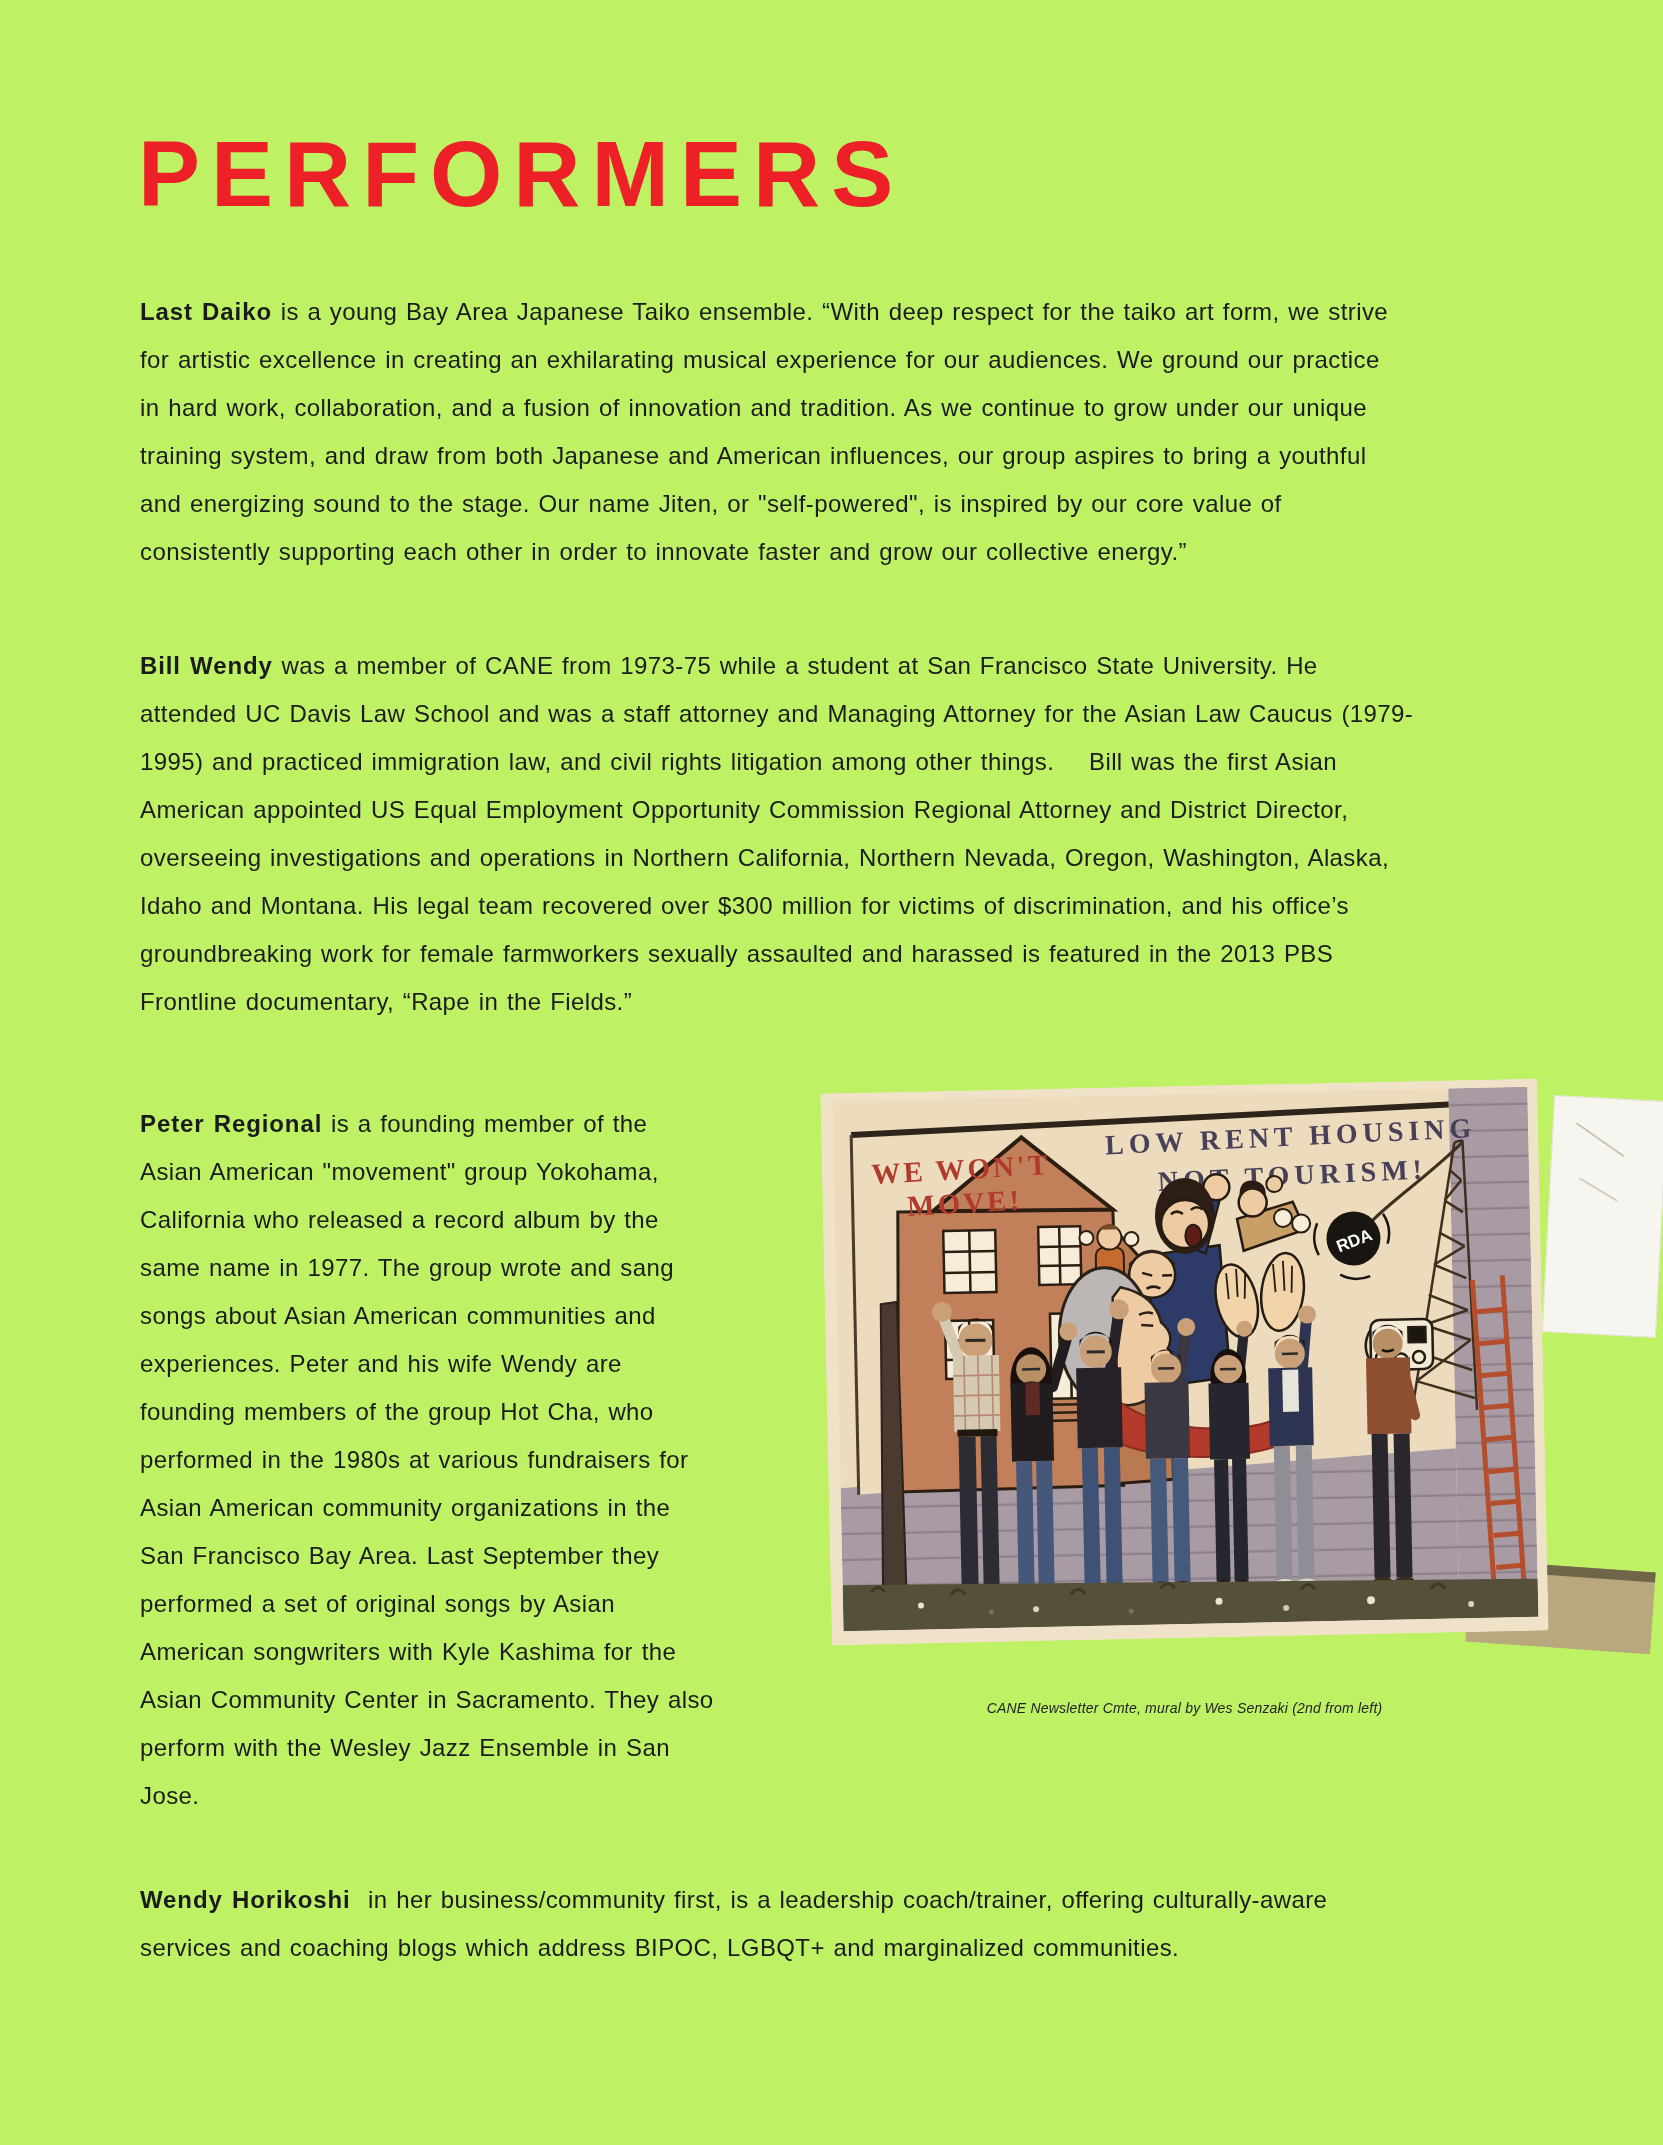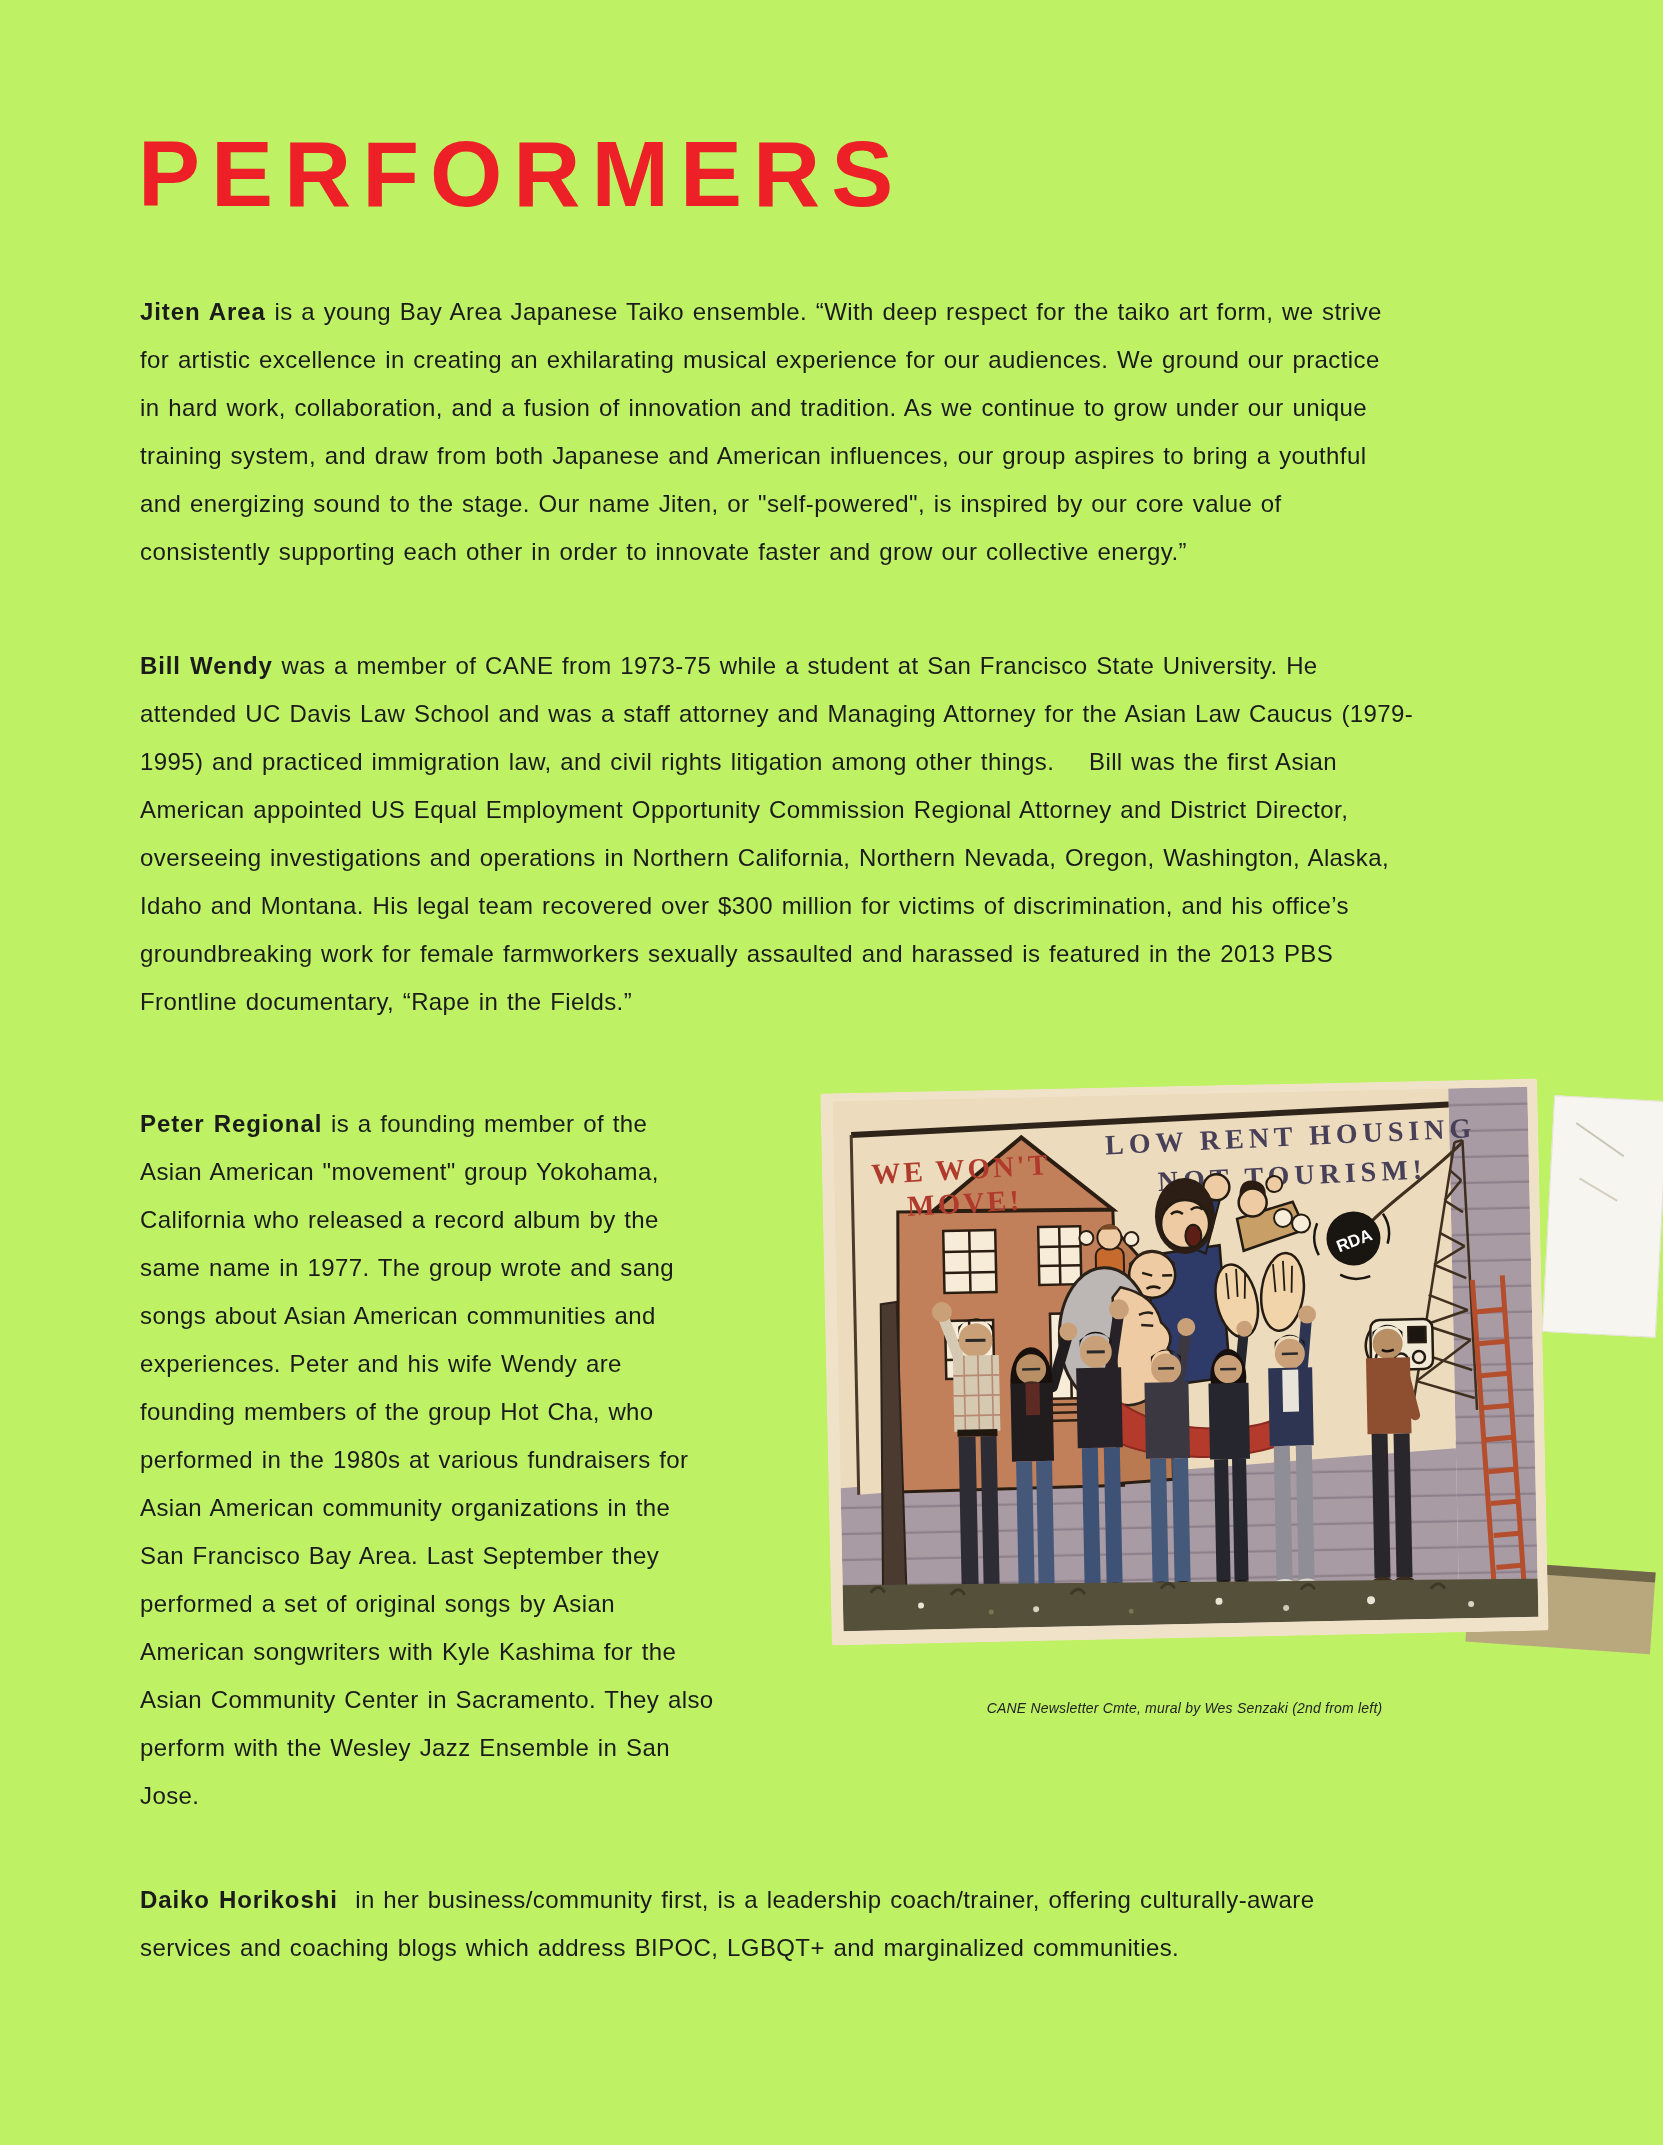--- a/index.html
+++ b/index.html
@@ -44,21 +44,21 @@
     background:#b9a87e;border-top:10px solid #6f6549;transform:rotate(4deg);z-index:1;
   }
 </style>
 </head>
 <body>
 
 <div class="page">
 
   <div class="doc-title">PERFORMERS</div>
 
-  <div class="para para-jiten"><span class="pname">Jiten Area</span><span> is a young Bay Area Japanese Taiko ensemble. “With deep respect for the taiko art form, we strive
+  <div class="para para-jiten"><span class="pname">Last Daiko</span><span> is a young Bay Area Japanese Taiko ensemble. “With deep respect for the taiko art form, we strive
 for artistic excellence in creating an exhilarating musical experience for our audiences. We ground our practice
 in hard work, collaboration, and a fusion of innovation and tradition. As we continue to grow under our unique
 training system, and draw from both Japanese and American influences, our group aspires to bring a youthful
 and energizing sound to the stage. Our name Jiten, or "self-powered", is inspired by our core value of
 consistently supporting each other in order to innovate faster and grow our collective energy.”</span></div>
 
   <div class="para para-bill"><span class="pname">Bill Wendy</span><span> was a member of CANE from 1973-75 while a student at San Francisco State University. He
 attended UC Davis Law School and was a staff attorney and Managing Attorney for the Asian Law Caucus (1979-
 1995) and practiced immigration law, and civil rights litigation among other things.    Bill was the first Asian
 American appointed US Equal Employment Opportunity Commission Regional Attorney and District Director,
@@ -76,21 +76,21 @@
 founding members of the group Hot Cha, who
 performed in the 1980s at various fundraisers for
 Asian American community organizations in the
 San Francisco Bay Area. Last September they
 performed a set of original songs by Asian
 American songwriters with Kyle Kashima for the
 Asian Community Center in Sacramento. They also
 perform with the Wesley Jazz Ensemble in San
 Jose.</span></div>
 
-  <div class="para para-wendy"><span class="pname">Daiko Horikoshi</span><span>  in her business/community first, is a leadership coach/trainer, offering culturally-aware
+  <div class="para para-wendy"><span class="pname">Wendy Horikoshi</span><span>  in her business/community first, is a leadership coach/trainer, offering culturally-aware
 services and coaching blogs which address BIPOC, LGBQT+ and marginalized communities.</span></div>
 
   <div class="bg-paper">
     <div class="mark1"></div>
     <div class="mark2"></div>
   </div>
   <div class="bg-object"></div>
 
   <div class="photo-wrap">
     <svg width="717" height="552" viewBox="0 0 717 552">

